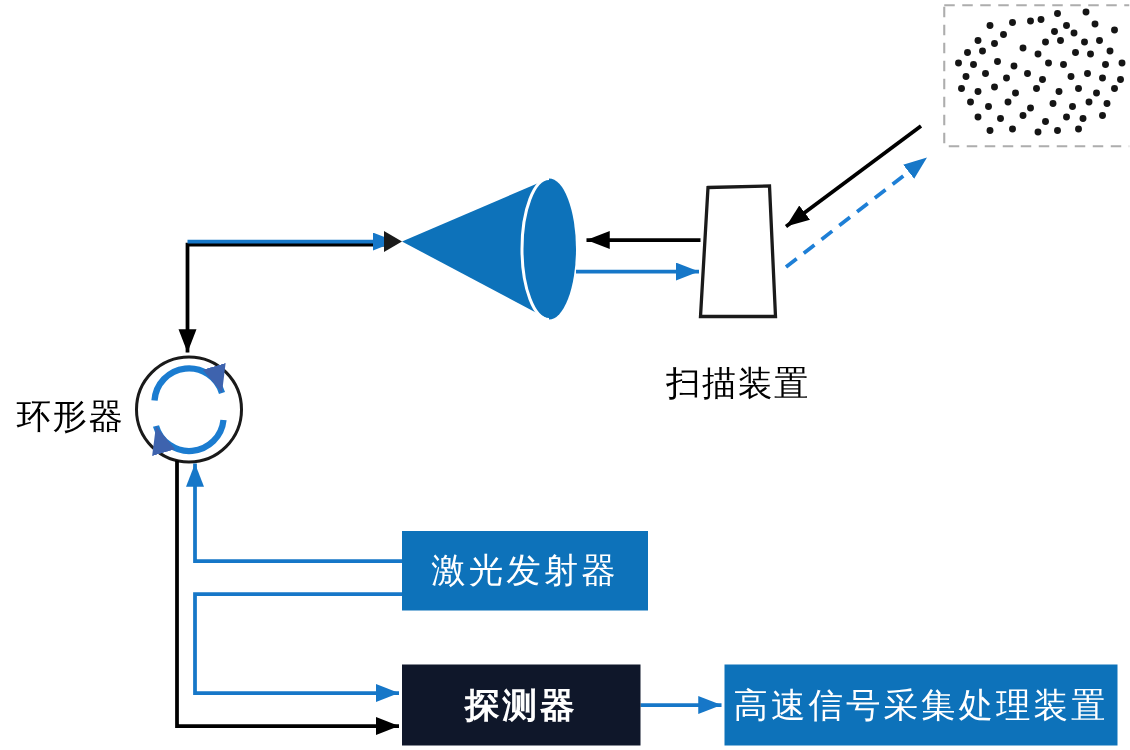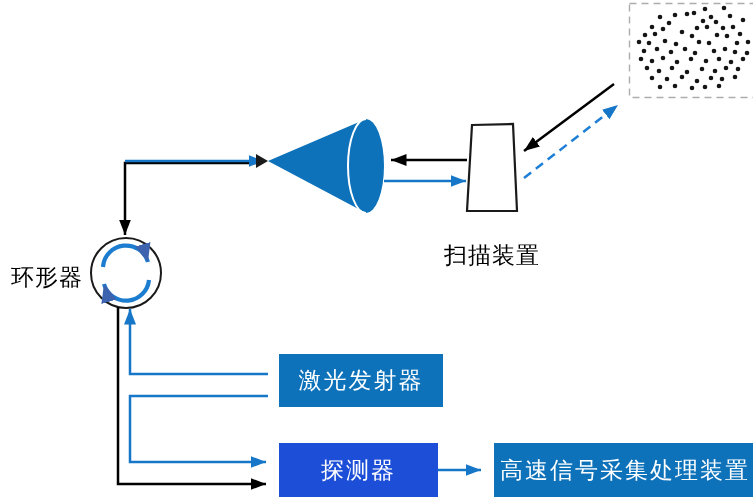--- a/index.html
+++ b/index.html
@@ -1,20 +1,20 @@
 <!DOCTYPE html>
 <html><head>
 <meta charset="utf-8">
 <style>
   html,body{margin:0;padding:0;background:#fff;}
   .stage{position:relative;width:753px;height:500px;background:#fff;overflow:hidden;
          font-family:"Liberation Sans","DejaVu Sans",sans-serif;}
   .stage svg{position:absolute;left:0;top:0;}
   .node{position:absolute;display:flex;align-items:center;justify-content:center;
-        color:#fff;font-size:23px;letter-spacing:2px;white-space:nowrap;margin-left:11px;}
+        color:#fff;font-size:23px;letter-spacing:2px;white-space:nowrap;}
   .lbl{position:absolute;color:#000;font-size:23px;letter-spacing:1px;
        text-align:center;white-space:nowrap;}
 </style>
 </head>
 <body>
 
 <div class="stage">
 
   <svg width="753" height="500" viewBox="0 0 753 500">
     <defs>
@@ -128,21 +128,21 @@
     <polyline points="268,396 130,396 130,462 266,462" fill="none" stroke-width="2.5" marker-end="url(#ah-blue)" stroke="#1677C8"></polyline>
 
     <polyline points="118,307 118,484 266,484" fill="none" stroke-width="2.5" marker-end="url(#ah-black)" stroke="#000000"></polyline>
 
     <line x1="427" y1="470" x2="481" y2="470" stroke-width="2.5" marker-end="url(#ah-blue)" stroke="#1677C8"></line>
   </svg>
 
   <div class="node" style="left: 268px; top: 354px; width: 164px; height: 53px; background-color: rgb(13, 114, 186);">
     <span>激光发射器</span>
   </div>
-  <div class="node" style="left: 268px; top: 443px; width: 159px; height: 54px; background-color: #1d4ed8;">
+  <div class="node" style="left: 268px; top: 443px; width: 159px; height: 54px; background-color: #0f172a; font-weight: bold;">
     <span>探测器</span>
   </div>
   <div class="node" style="left: 483px; top: 443px; width: 262px; height: 54px; background-color: rgb(13, 114, 186);">
     <span>高速信号采集处理装置</span>
   </div>
 
   <div class="lbl" style="left:6px;top:262px;width:82px;">环形器</div>
   <div class="lbl" style="left:442px;top:240px;width:100px;">扫描装置</div>
 
 </div>

